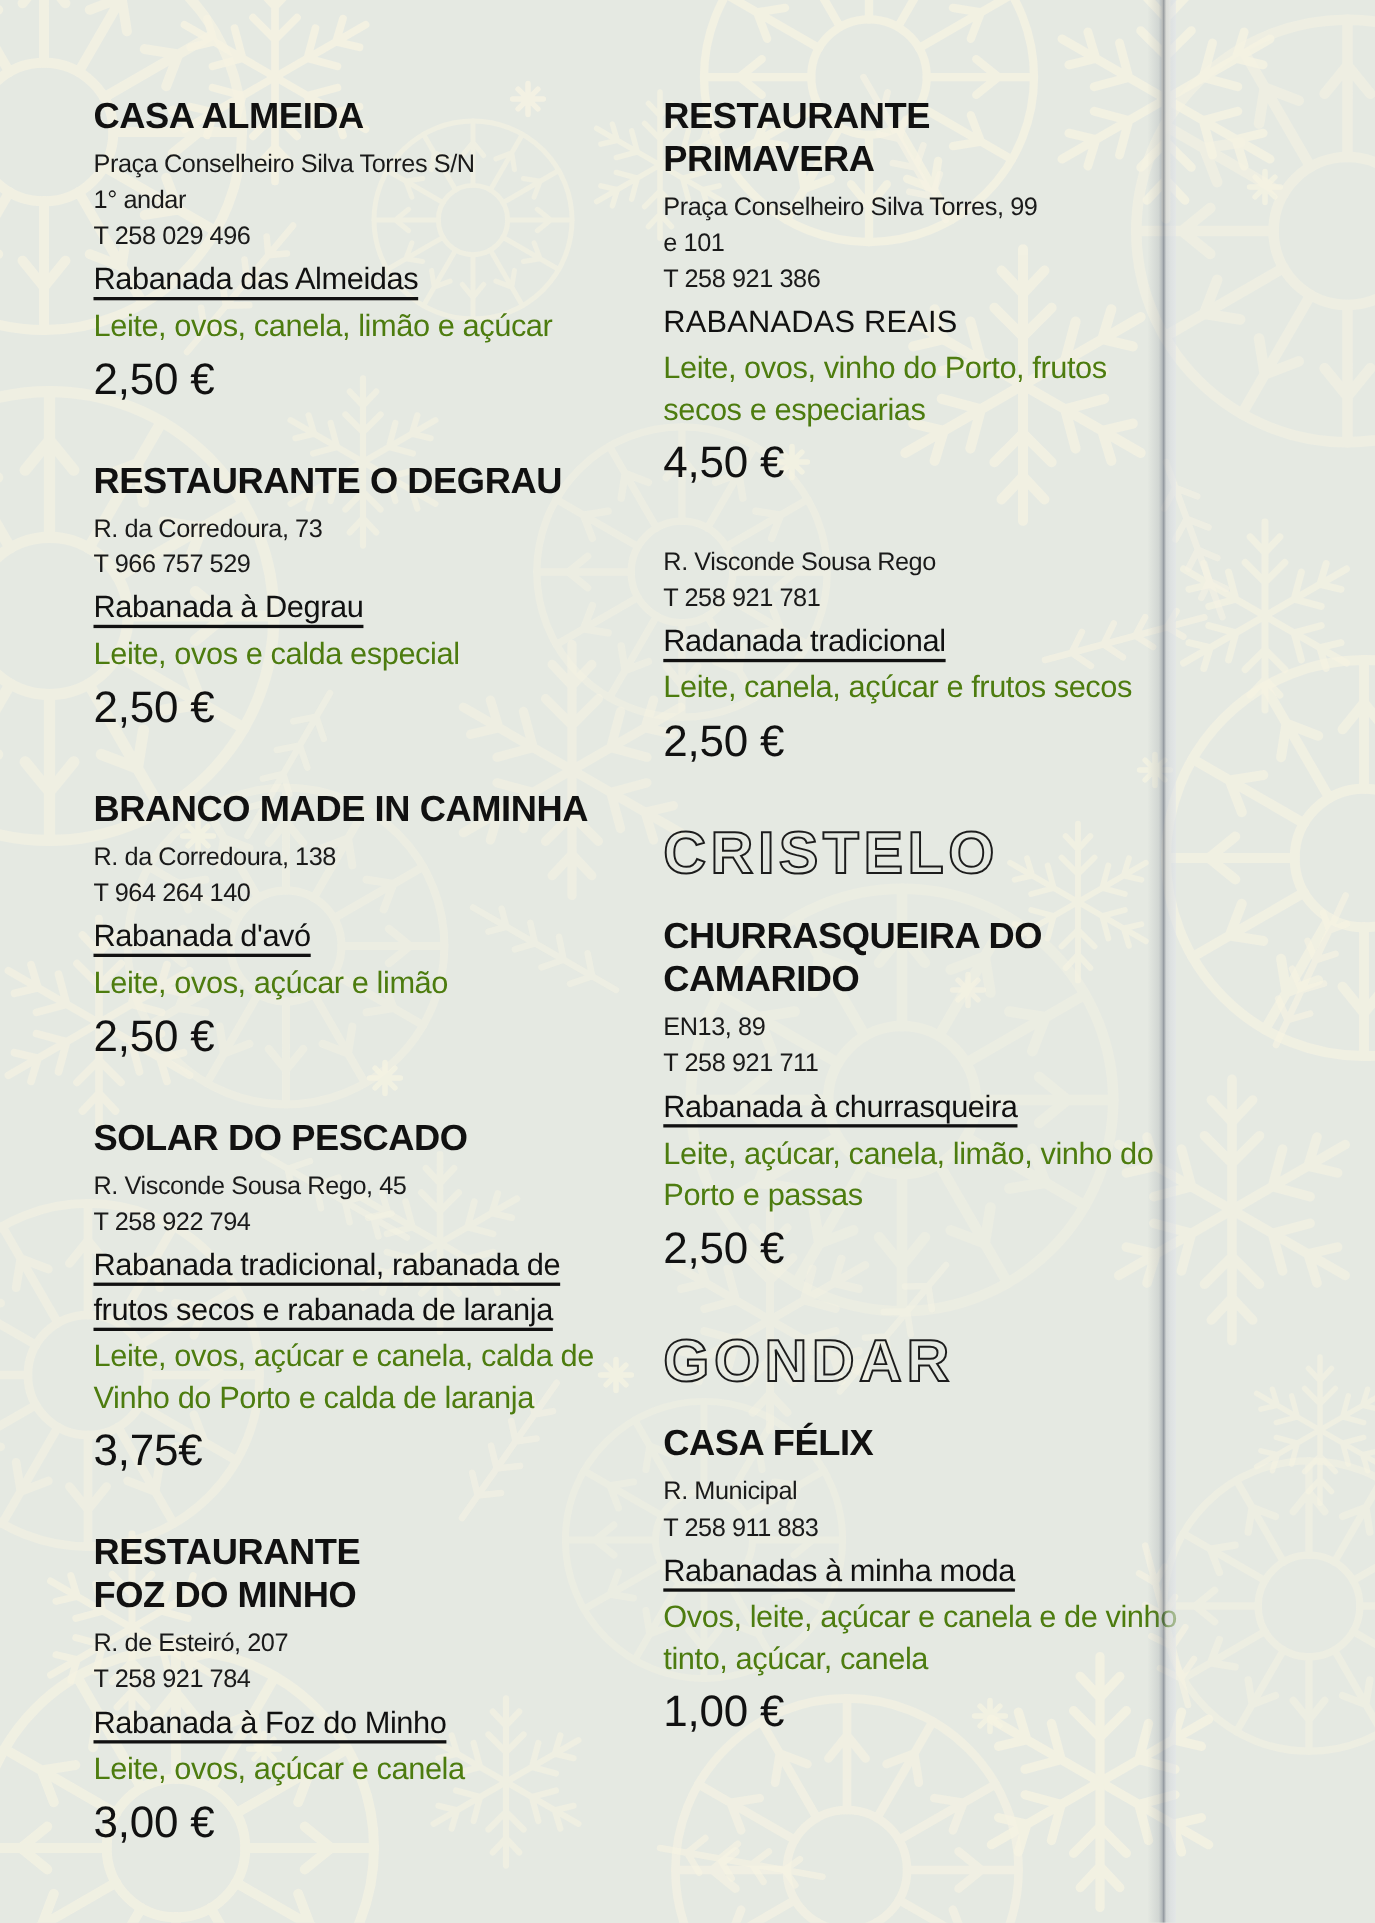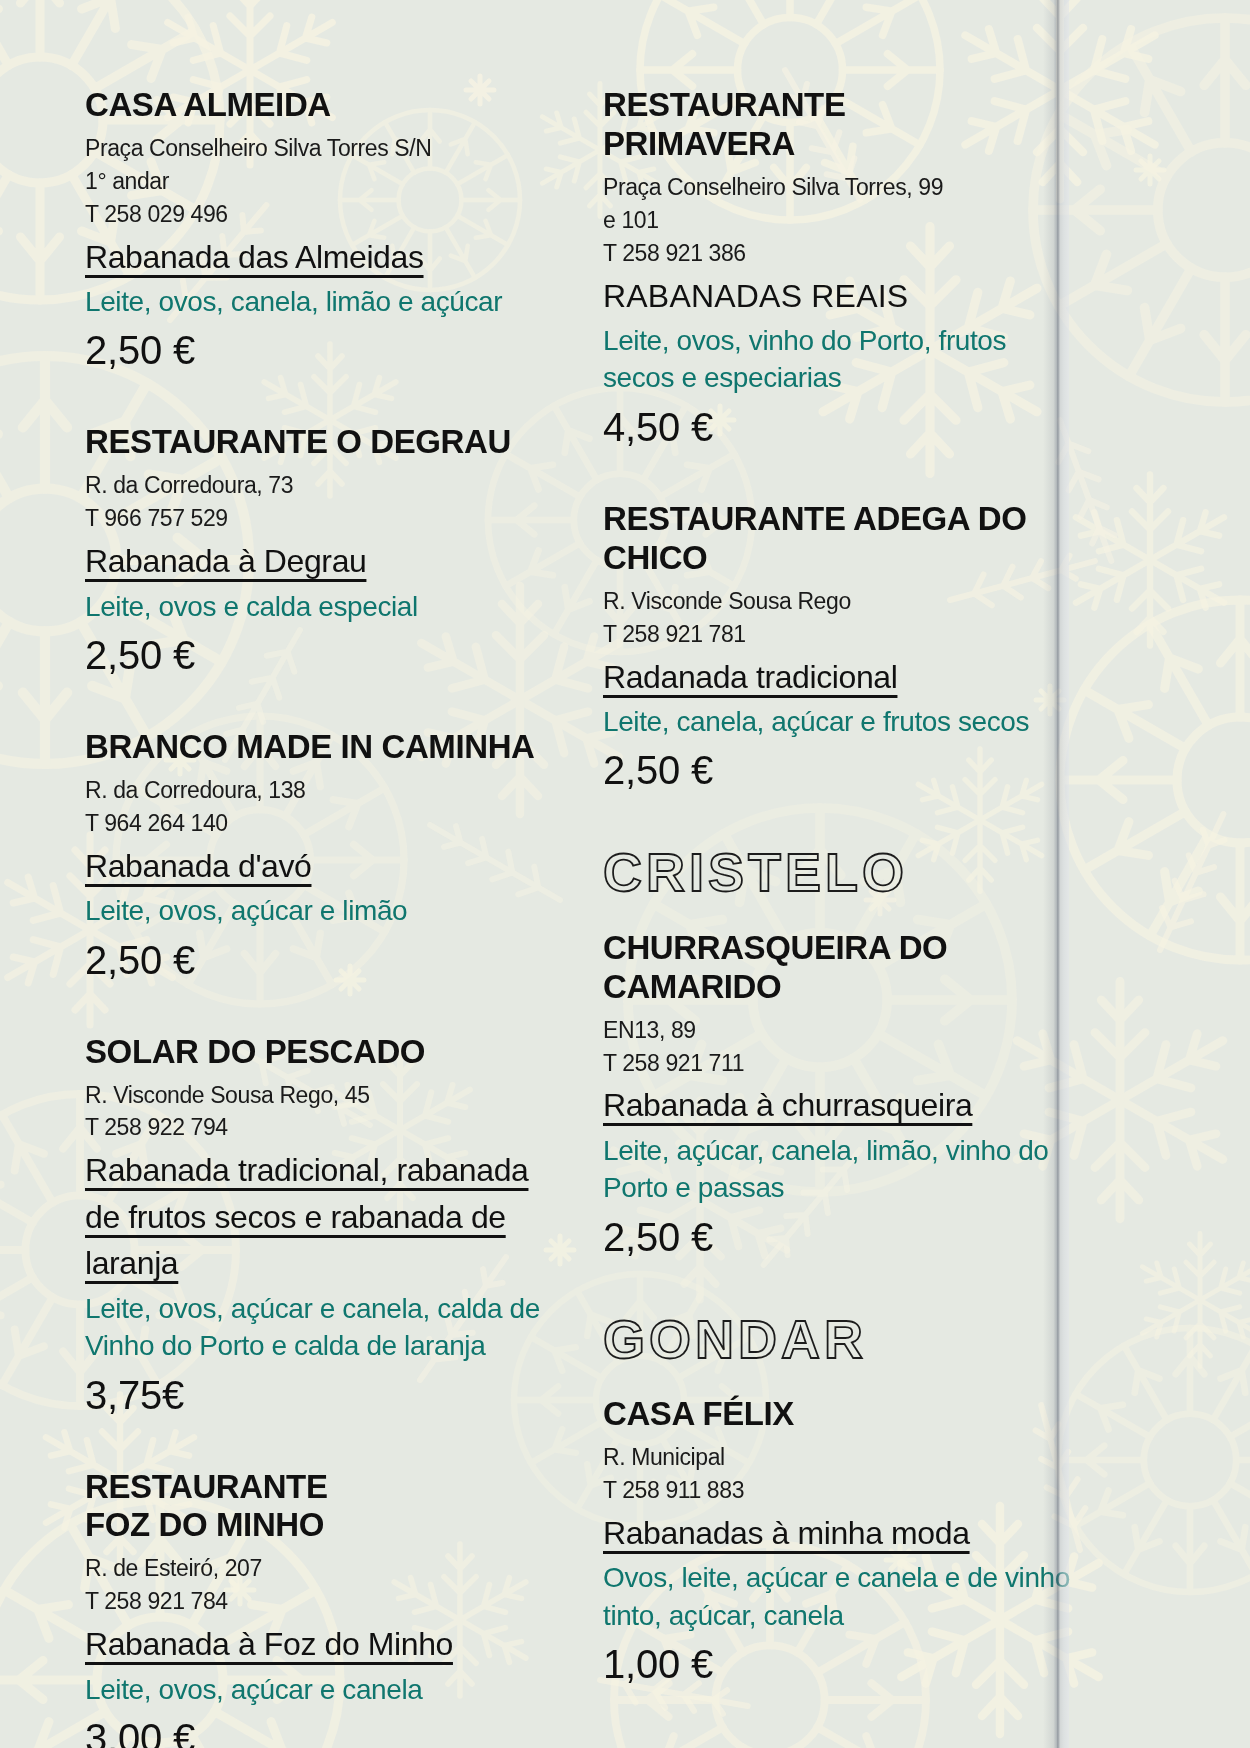--- a/index.html
+++ b/index.html
@@ -21,30 +21,30 @@
   .vname{
     font-size:33px;font-weight:bold;line-height:1.18;
     letter-spacing:-0.4px;margin:0 0 7px 0;color:#111;
   }
   .vname.narrow{max-width:310px;}
   .addr{
     font-size:23px;line-height:1.43;margin:0;
     letter-spacing:-0.4px;color:#1a1a1a;
   }
   .dish{
-    font-size:32px;line-height:1.45;margin:3px 0 3px 0;
+    font-size:28px;line-height:1.45;margin:3px 0 3px 0;
     letter-spacing:-0.4px;color:#111;
     text-decoration:underline;
     text-decoration-thickness:2.5px;
     text-underline-offset:7px;
   }
   .dish.nounderline{text-decoration:none;letter-spacing:0.2px;}
   .desc{
     font-size:28px;line-height:1.34;margin:2px 0 0 0;
-    letter-spacing:-0.4px;color:#0f766e;
+    letter-spacing:-0.4px;color:#4d7c0f;
   }
   .price{
     font-size:40px;line-height:1.45;margin:1px 0 0 0;
     letter-spacing:-0.2px;color:#111;
   }
   .area{
     font-size:54px;font-weight:bold;line-height:1.1;
     letter-spacing:4px;margin:28px 0 26px 0;
     color:transparent;
     -webkit-text-stroke:1.8px #1c1c1c;
@@ -223,21 +223,20 @@
         <h2 class="vname narrow">RESTAURANTE PRIMAVERA</h2>
         <p class="addr">Praça Conselheiro Silva Torres, 99</p>
         <p class="addr">e 101</p>
         <p class="addr">T 258 921 386</p>
         <p class="dish nounderline">RABANADAS REAIS</p>
         <p class="desc">Leite, ovos, vinho do Porto, frutos secos e especiarias</p>
         <p class="price">4,50 €</p>
       </section>
 
       <section class="venue">
-        <h2 class="vname">RESTAURANTE ADEGA DO CHICO</h2>
         <p class="addr">R. Visconde Sousa Rego</p>
         <p class="addr">T 258 921 781</p>
         <p class="dish">Radanada tradicional</p>
         <p class="desc">Leite, canela, açúcar e frutos secos</p>
         <p class="price">2,50 €</p>
       </section>
 
       <h3 class="area">CRISTELO</h3>
 
       <section class="venue">

